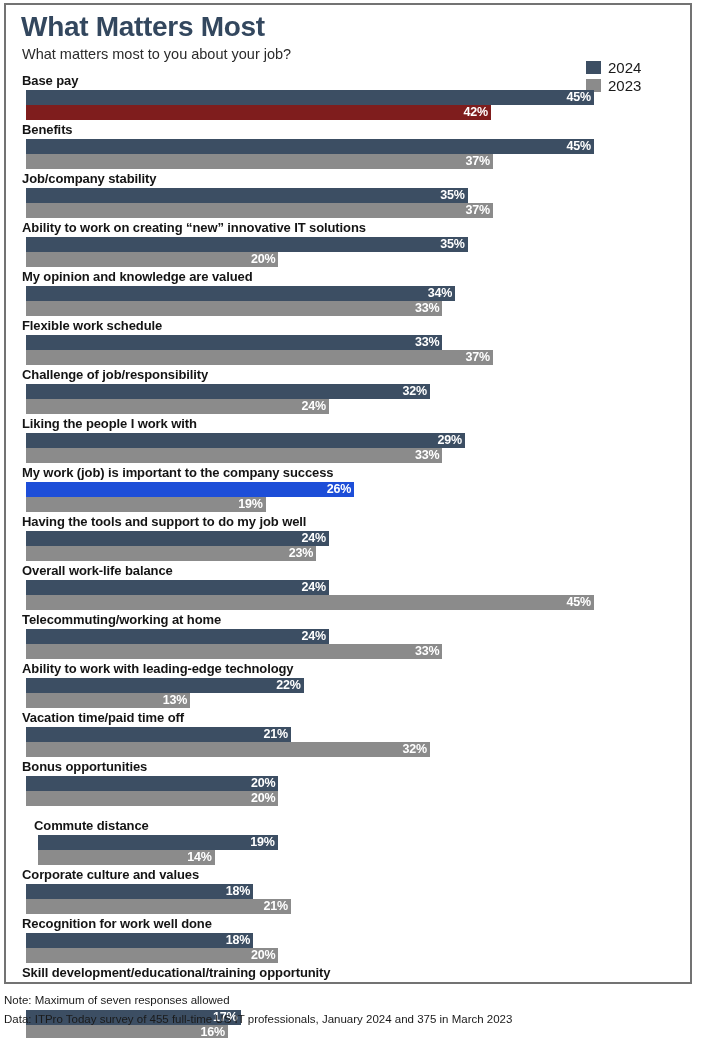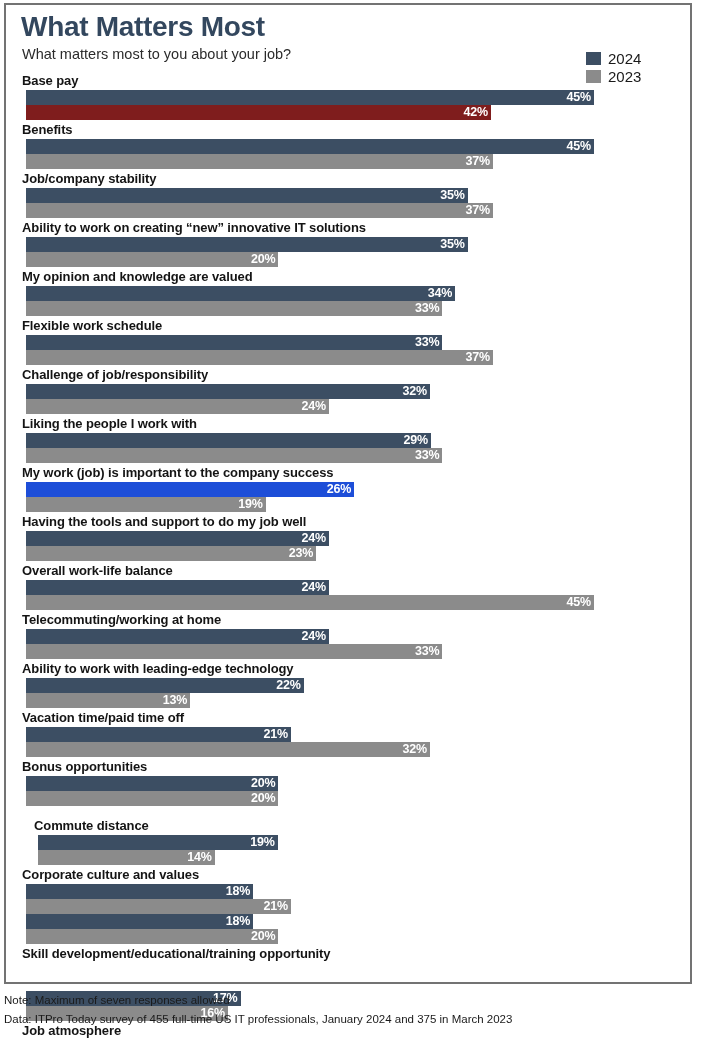--- a/index.html
+++ b/index.html
@@ -63,21 +63,21 @@
     font-size: 14.5px;
     color: #2b2b2b;
     line-height: 18px;
     white-space: nowrap;
   }
 
   
   .legend {
     position: absolute;
     right: 14px;
-    top: 45px;
+    top: 54px;
     width: 90px;
   }
   .legend-row {
     display: flex;
     align-items: center;
     height: 17px;
     margin-bottom: 1px;
   }
   .legend-swatch {
     width: 15px;
@@ -253,21 +253,21 @@
                 <span class="bar-value">32%</span>
               </div>
               <div class="bar y2023" style="background: rgb(139, 139, 139); width: 302.88px;">
                 <span class="bar-value">24%</span>
               </div>
             </div>
           </div>
           <div class="row" style="margin-bottom: 0px;">
             <div class="row-label">Liking the people I work with</div>
             <div class="bars">
-              <div class="bar y2024" style="background: rgb(60, 78, 99); width: 405px;">
+              <div class="bar y2024" style="background: rgb(60, 78, 99); width: 439px;">
                 <span class="bar-value">29%</span>
               </div>
               <div class="bar y2023" style="background: rgb(139, 139, 139); width: 416.46px;">
                 <span class="bar-value">33%</span>
               </div>
             </div>
           </div>
           <div class="row" style="margin-bottom: 0px;">
             <div class="row-label">My work (job) is important to the company success</div>
             <div class="bars">
@@ -361,20 +361,21 @@
             <div class="bars">
               <div class="bar y2024" style="background: rgb(60, 78, 99); width: 227.16px;">
                 <span class="bar-value">18%</span>
               </div>
               <div class="bar y2023" style="background: rgb(139, 139, 139); width: 265.02px;">
                 <span class="bar-value">21%</span>
               </div>
             </div>
           </div>
           <div class="row" style="margin-bottom: 0px;">
+            <div class="row-label">Recognition for work well done</div>
             <div class="bars">
               <div class="bar y2024" style="background: rgb(60, 78, 99); width: 227.16px;">
                 <span class="bar-value">18%</span>
               </div>
               <div class="bar y2023" style="background: rgb(139, 139, 139); width: 252.4px;">
                 <span class="bar-value">20%</span>
               </div>
             </div>
           </div>
           <div class="row" style="margin-bottom: 0px;">

